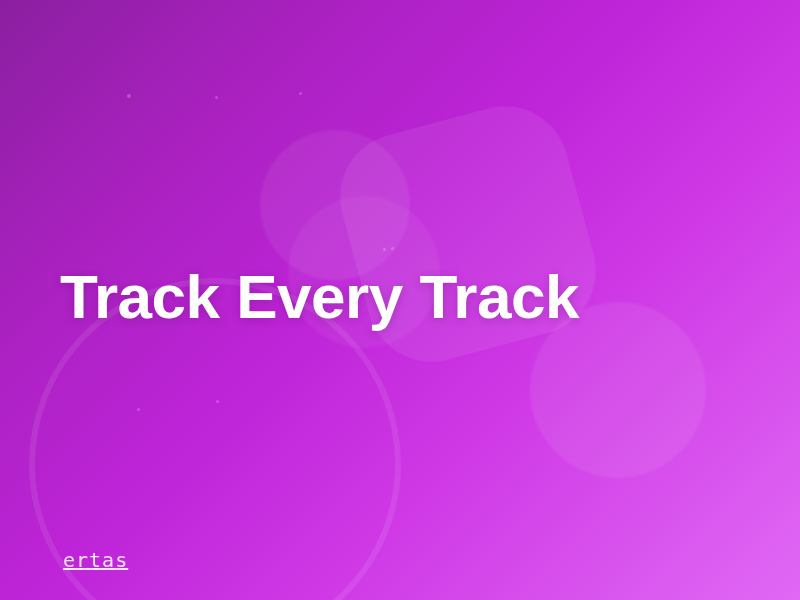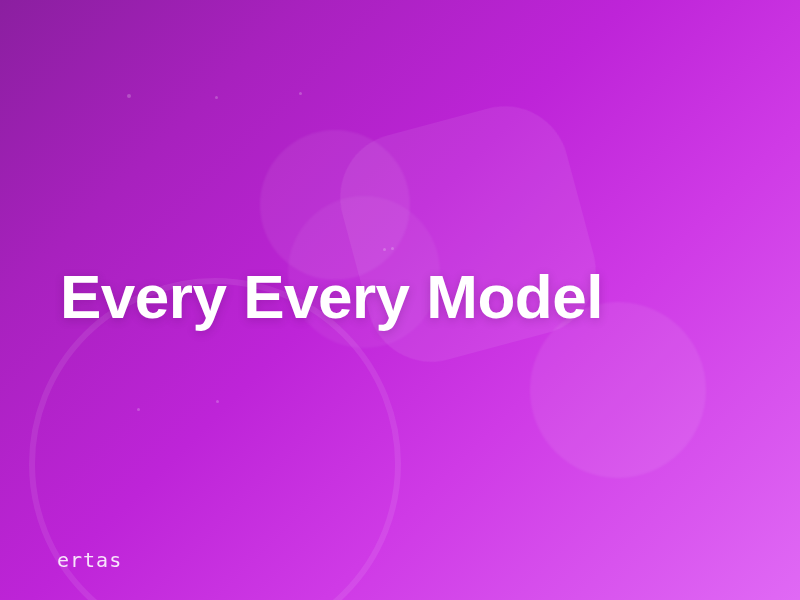--- a/index.html
+++ b/index.html
@@ -117,30 +117,31 @@
     font-weight: bold;
     line-height: 1;
     color: #ffffff;
     letter-spacing: -0.5px;
     text-shadow: 0 2px 10px rgba(60, 0, 70, 0.22);
     white-space: nowrap;
   }
 
   .brand {
     position: absolute;
-    left: 57px;
+    left: 63px;
     top: 550px;
     margin: 0;
     font-family: "DejaVu Sans Mono", "Liberation Mono", monospace;
     font-size: 20px;
     font-weight: normal;
     line-height: 1;
     color: rgba(255, 255, 255, 0.88);
     letter-spacing: 1px;
     white-space: nowrap;
+    text-decoration: underline;
   }
 </style>
 </head>
 <body>
 
 <div class="stage">
 
   <div class="decor">
     <div class="blob-square"></div>
     <div class="blob-circle-top"></div>
@@ -150,17 +151,17 @@
     <span class="dot d1"></span>
     <span class="dot d2"></span>
     <span class="dot d3"></span>
     <span class="dot d4"></span>
     <span class="dot d5"></span>
     <span class="dot d6"></span>
     <span class="dot d7"></span>
   </div>
 
   <div class="content">
-    <h1 class="headline">Every Every Model</h1>
+    <h1 class="headline">Track Every Track</h1>
     <div class="brand">ertas</div>
   </div>
 
 </div>
 
 </body></html>

